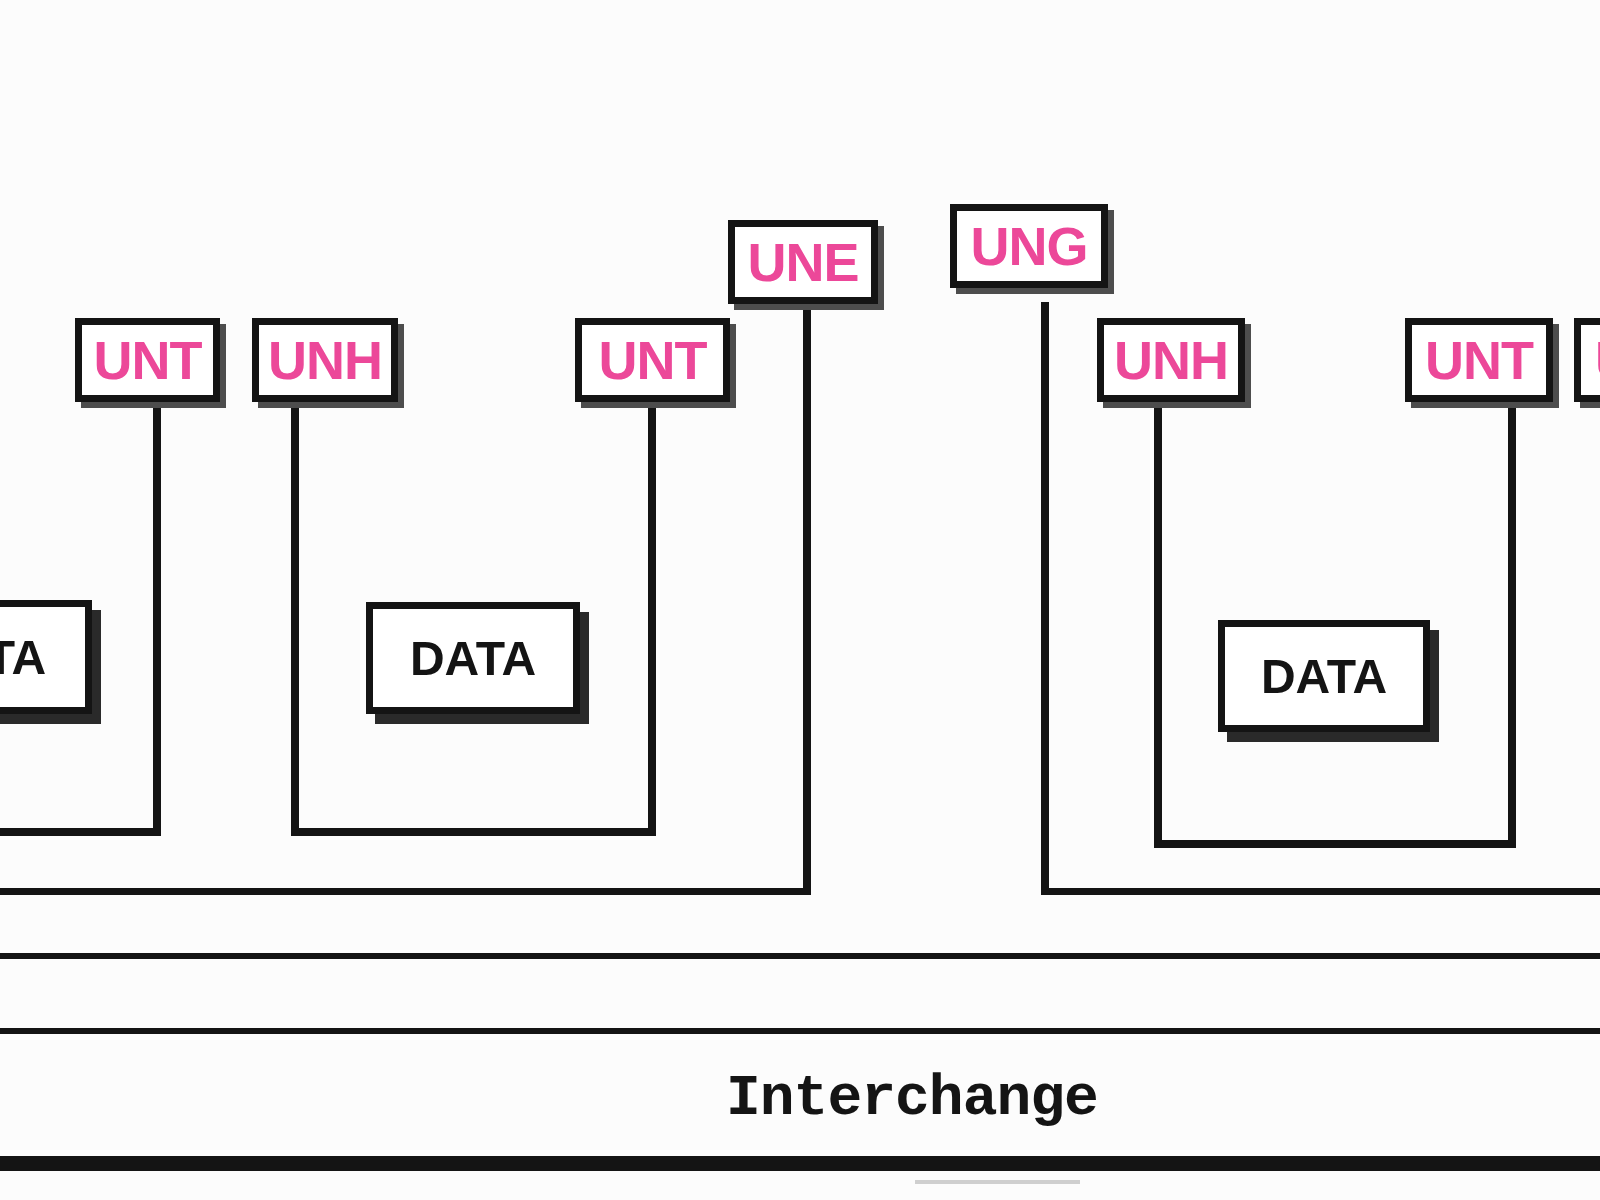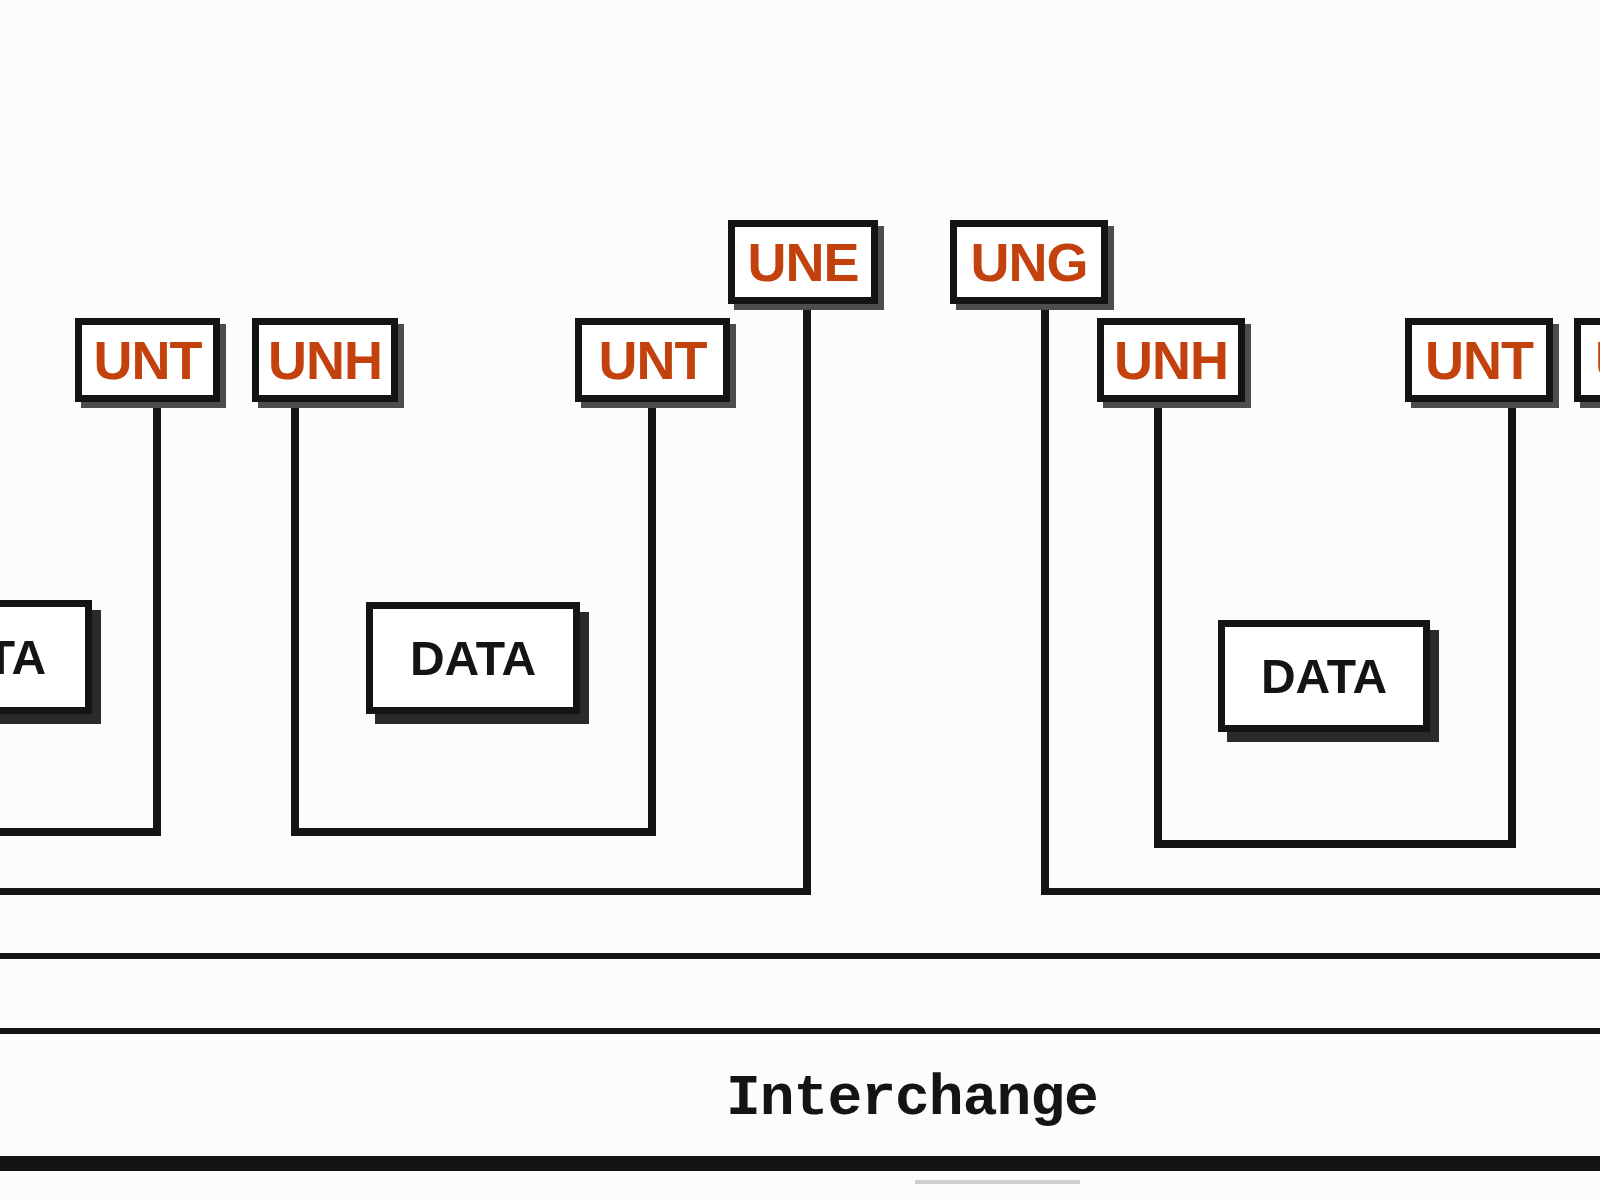--- a/index.html
+++ b/index.html
@@ -7,21 +7,21 @@
     position:relative;width:1600px;height:1200px;overflow:hidden;
     background:#fcfcfc;
     font-family:"Liberation Sans", sans-serif;
   }
   
   .segbox{
     position:absolute;background:#ffffff;
     border:7px solid #141414;
     box-shadow:6px 6px 0 #4d4d4d;
     display:flex;align-items:center;justify-content:center;
-    font-weight:bold;font-size:54px;letter-spacing:-1px;color:#c2410c;
+    font-weight:bold;font-size:54px;letter-spacing:-1px;color:#ec4899;
     box-sizing:border-box;
   }
   .segbox.partial-right{justify-content:flex-start;padding-left:14px;}
   
   .databox{
     position:absolute;background:#ffffff;
     border:7px solid #141414;
     box-shadow:9px 10px 0 #2a2a2a;
     display:flex;align-items:center;justify-content:center;
     font-weight:bold;font-size:48px;letter-spacing:0px;color:#141414;
@@ -53,21 +53,21 @@
       <div class="hline" style="left: 1154px; top: 840px; width: 362px; height: 8px;"></div>
       <div class="hline" style="left: 0px; top: 888px; width: 811px; height: 7px;"></div>
       <div class="hline" style="left: 1041px; top: 888px; width: 559px; height: 7px;"></div>
       <div class="hline" style="left: 0px; top: 953px; width: 1600px; height: 6px;"></div>
       <div class="hline" style="left: 0px; top: 1028px; width: 1600px; height: 6px;"></div>
       <div class="hline" style="left: 0px; top: 1156px; width: 1600px; height: 15px;"></div>
       <div class="hline faint" style="left: 915px; top: 1180px; width: 165px; height: 4px;"></div>
     </div>
   <div>
       <div class="segbox" style="left: 728px; top: 220px; width: 150px; height: 84px;">UNE</div>
-      <div class="segbox" style="left: 950px; top: 220px; width: 158px; height: 84px;">UNG</div>
+      <div class="segbox" style="left: 950px; top: 204px; width: 158px; height: 84px;">UNG</div>
       <div class="segbox" style="left: 75px; top: 318px; width: 145px; height: 84px;">UNT</div>
       <div class="segbox" style="left: 252px; top: 318px; width: 146px; height: 84px;">UNH</div>
       <div class="segbox" style="left: 575px; top: 318px; width: 155px; height: 84px;">UNT</div>
       <div class="segbox" style="left: 1097px; top: 318px; width: 148px; height: 84px;">UNH</div>
       <div class="segbox" style="left: 1405px; top: 318px; width: 148px; height: 84px;">UNT</div>
       <div class="segbox partial-right" style="left: 1574px; top: 318px; width: 150px; height: 84px;">UNE</div>
     </div>
   <div>
       <div class="databox" style="left: -126px; top: 600px; width: 218px; height: 114px;">DATA</div>
       <div class="databox" style="left: 366px; top: 602px; width: 214px; height: 112px;">DATA</div>

